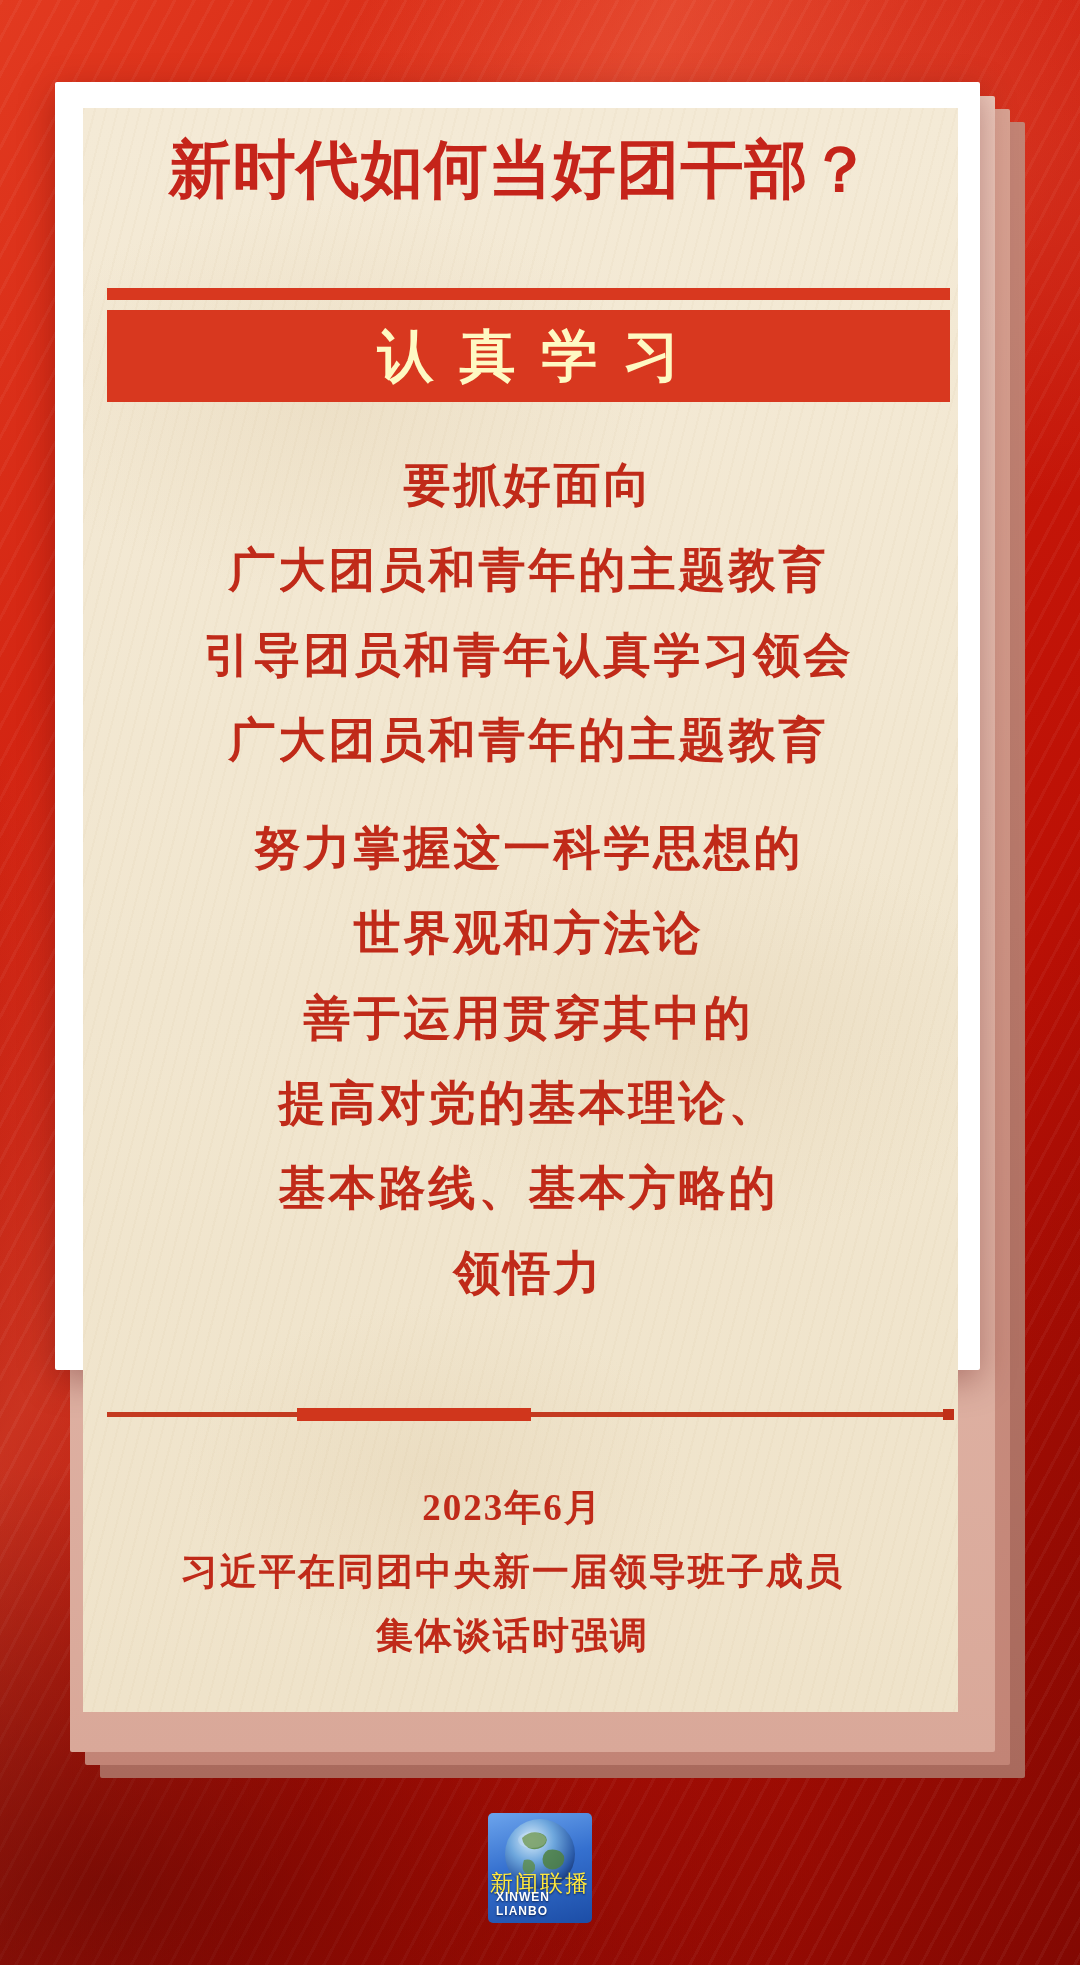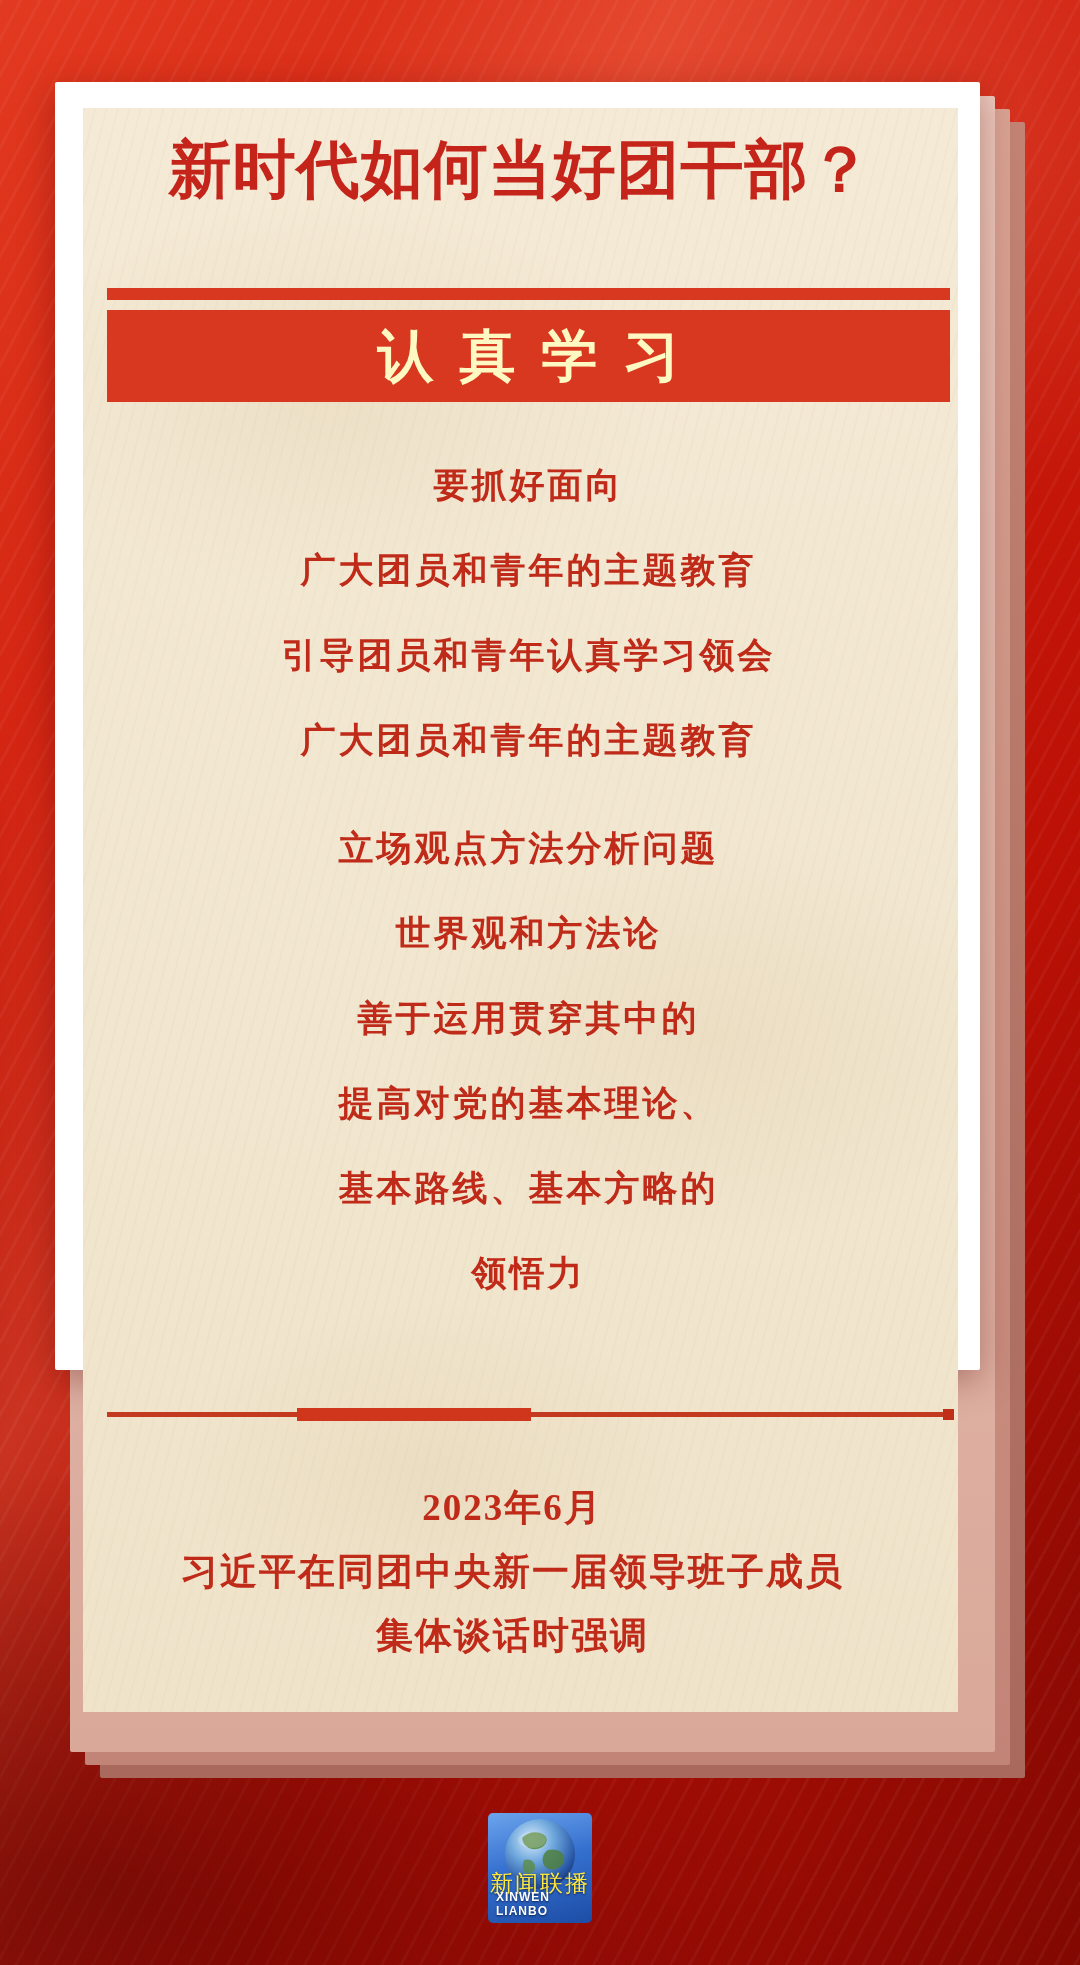--- a/index.html
+++ b/index.html
@@ -62,21 +62,21 @@
   .banner-label{
     display:block;width:100%;line-height:92px;text-align:center;
     font-family:"Liberation Sans","DejaVu Sans",sans-serif;
     font-size:56px;font-weight:bold;color:#fef9c3;letter-spacing:26px;text-indent:26px;
   }
   .block{position:absolute;left:24px;width:843px;}
   .block-1{top:335px;}
   .block-2{top:698px;}
   .line{
     height:85px;line-height:85px;text-align:center;
-    font-size:35px;font-weight:600;color:#c02a19;letter-spacing:3px;white-space:nowrap;
+    font-size:47px;font-weight:600;color:#c02a19;letter-spacing:3px;white-space:nowrap;
   }
   .divider{position:absolute;left:24px;top:1300px;width:843px;height:14px;}
   .divider .thin{position:absolute;left:0;top:4px;width:100%;height:5px;background:#c43a20;}
   .divider .thick{position:absolute;left:190px;top:0;width:234px;height:13px;background:#d0361c;}
   .divider .cap{position:absolute;right:-4px;top:1px;width:11px;height:11px;background:#c03018;}
   .footer{position:absolute;left:8px;top:1368px;width:843px;}
   .footer .f-line{
     height:64px;line-height:64px;text-align:center;
     font-size:37px;font-weight:600;color:#c02a19;letter-spacing:2px;white-space:nowrap;
   }
@@ -122,21 +122,21 @@
     </div>
 
     <div class="block block-1">
       <div class="line">要抓好面向</div>
       <div class="line">广大团员和青年的主题教育</div>
       <div class="line">引导团员和青年认真学习领会</div>
       <div class="line">广大团员和青年的主题教育</div>
     </div>
 
     <div class="block block-2">
-      <div class="line">立场观点方法分析问题</div>
+      <div class="line">努力掌握这一科学思想的</div>
       <div class="line">世界观和方法论</div>
       <div class="line">善于运用贯穿其中的</div>
       <div class="line">提高对党的基本理论、</div>
       <div class="line">基本路线、基本方略的</div>
       <div class="line">领悟力</div>
     </div>
 
     <div class="divider">
       <div class="thin"></div>
       <div class="thick"></div>

